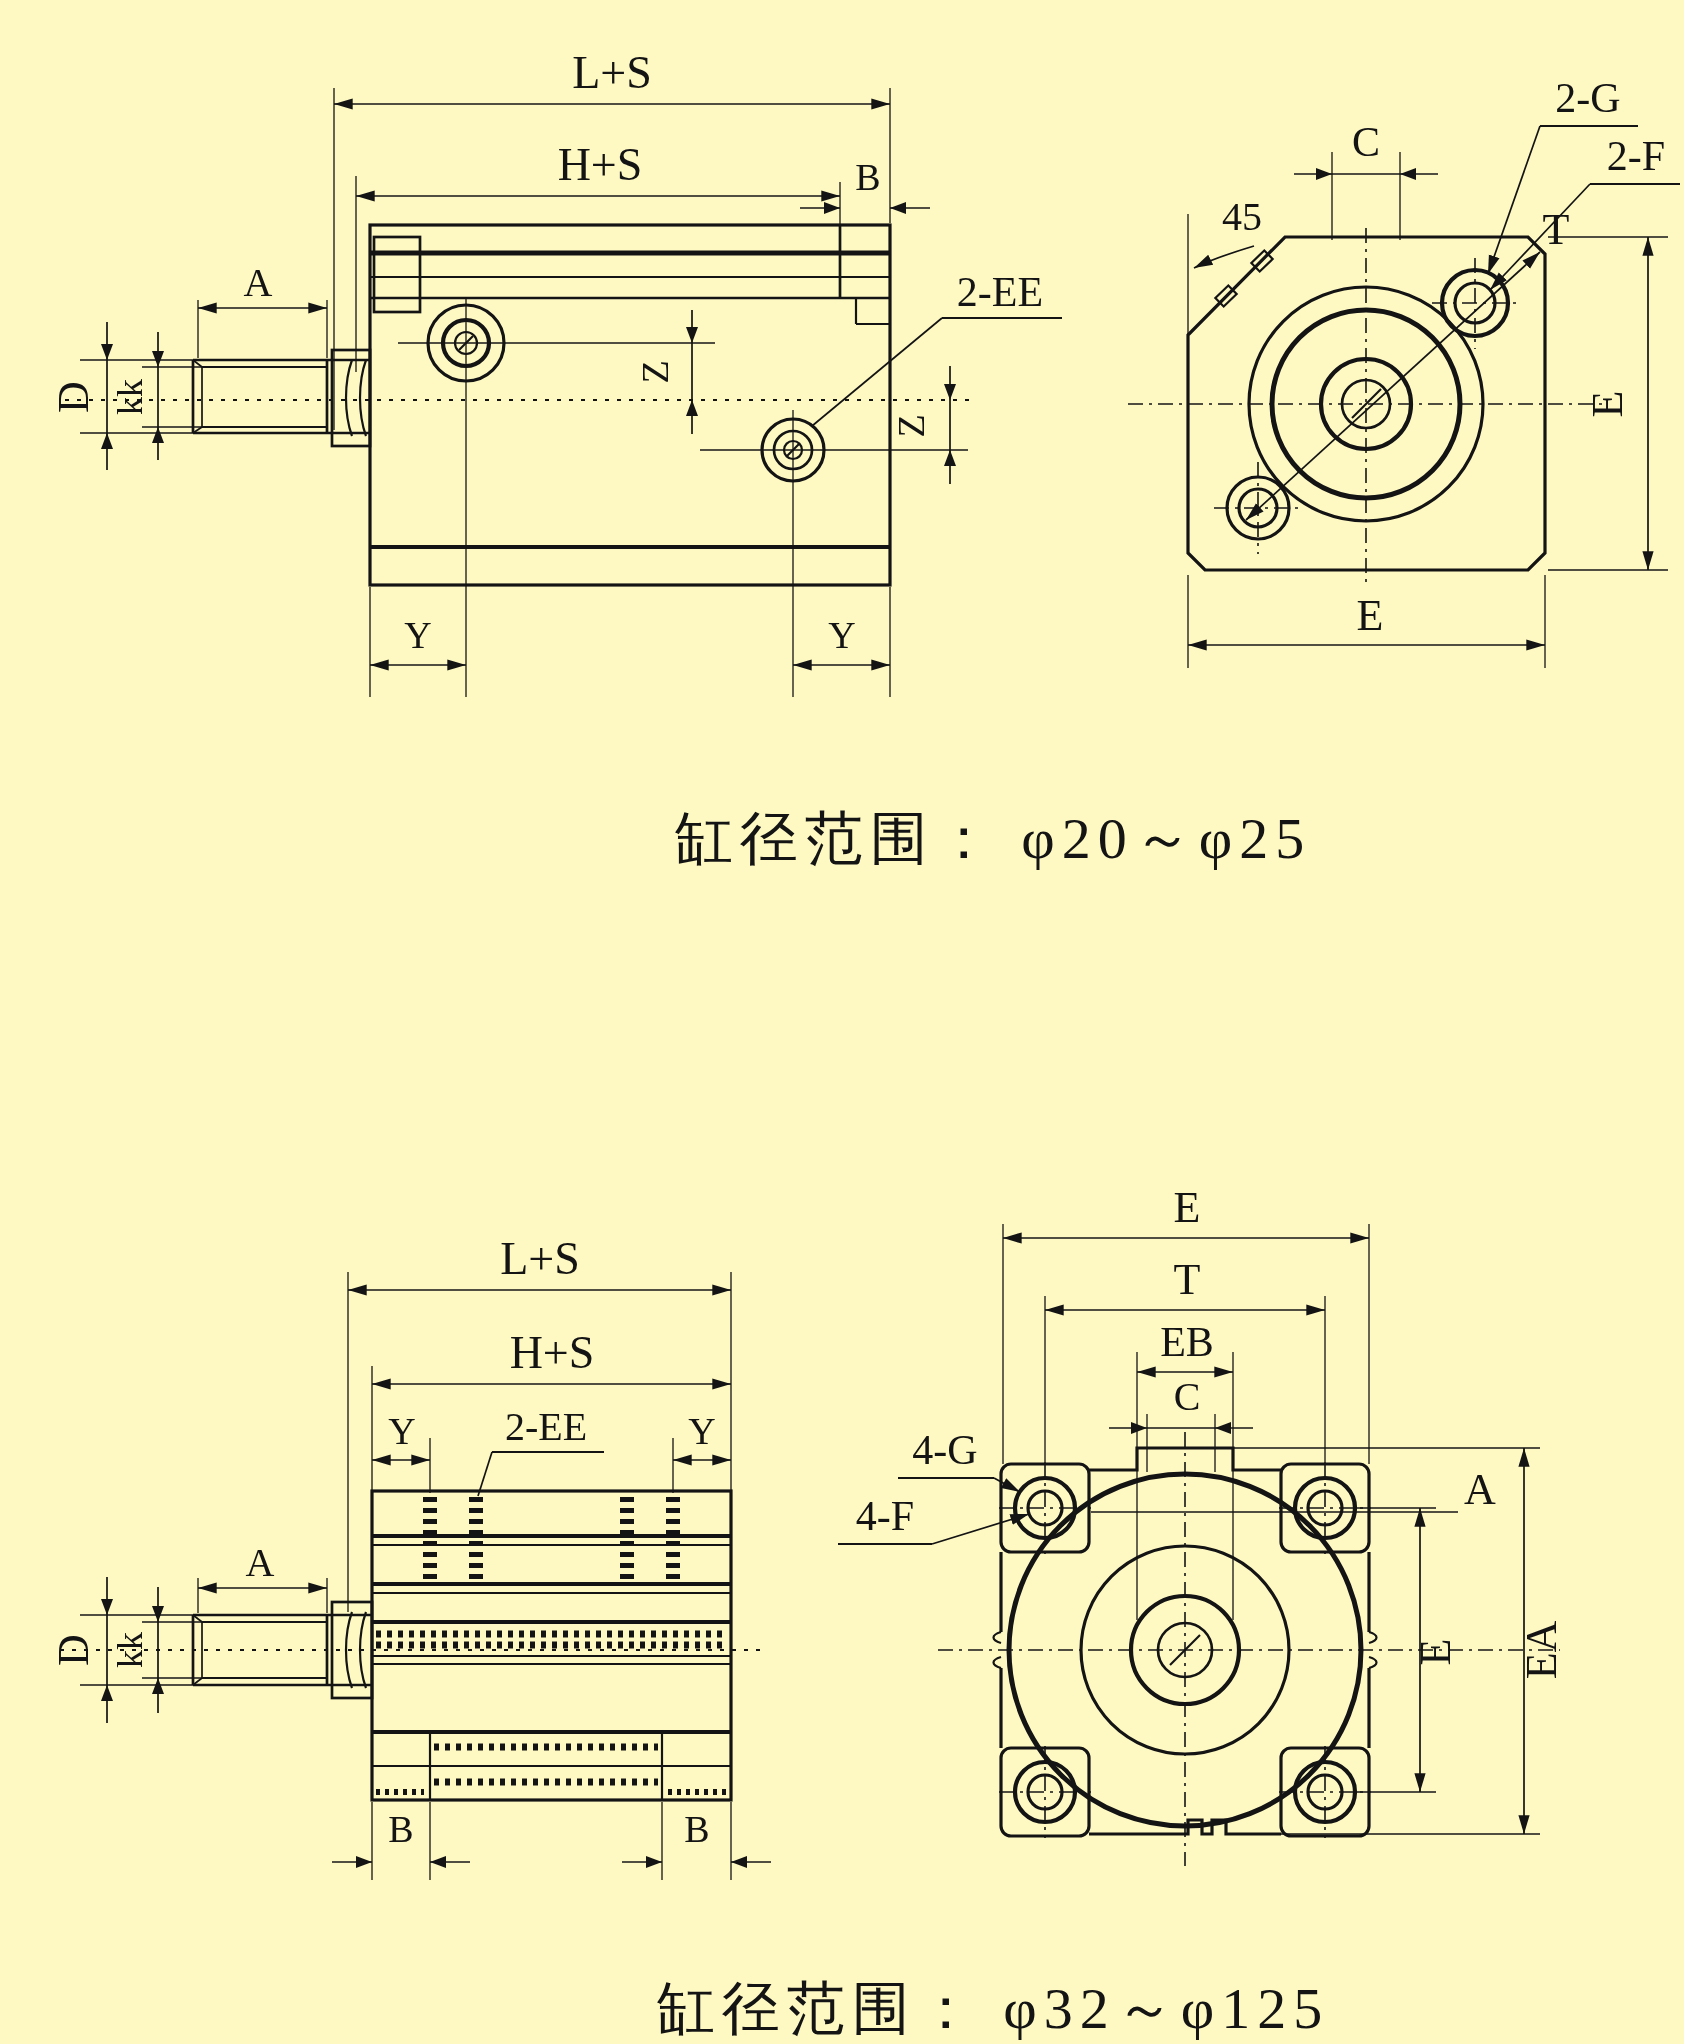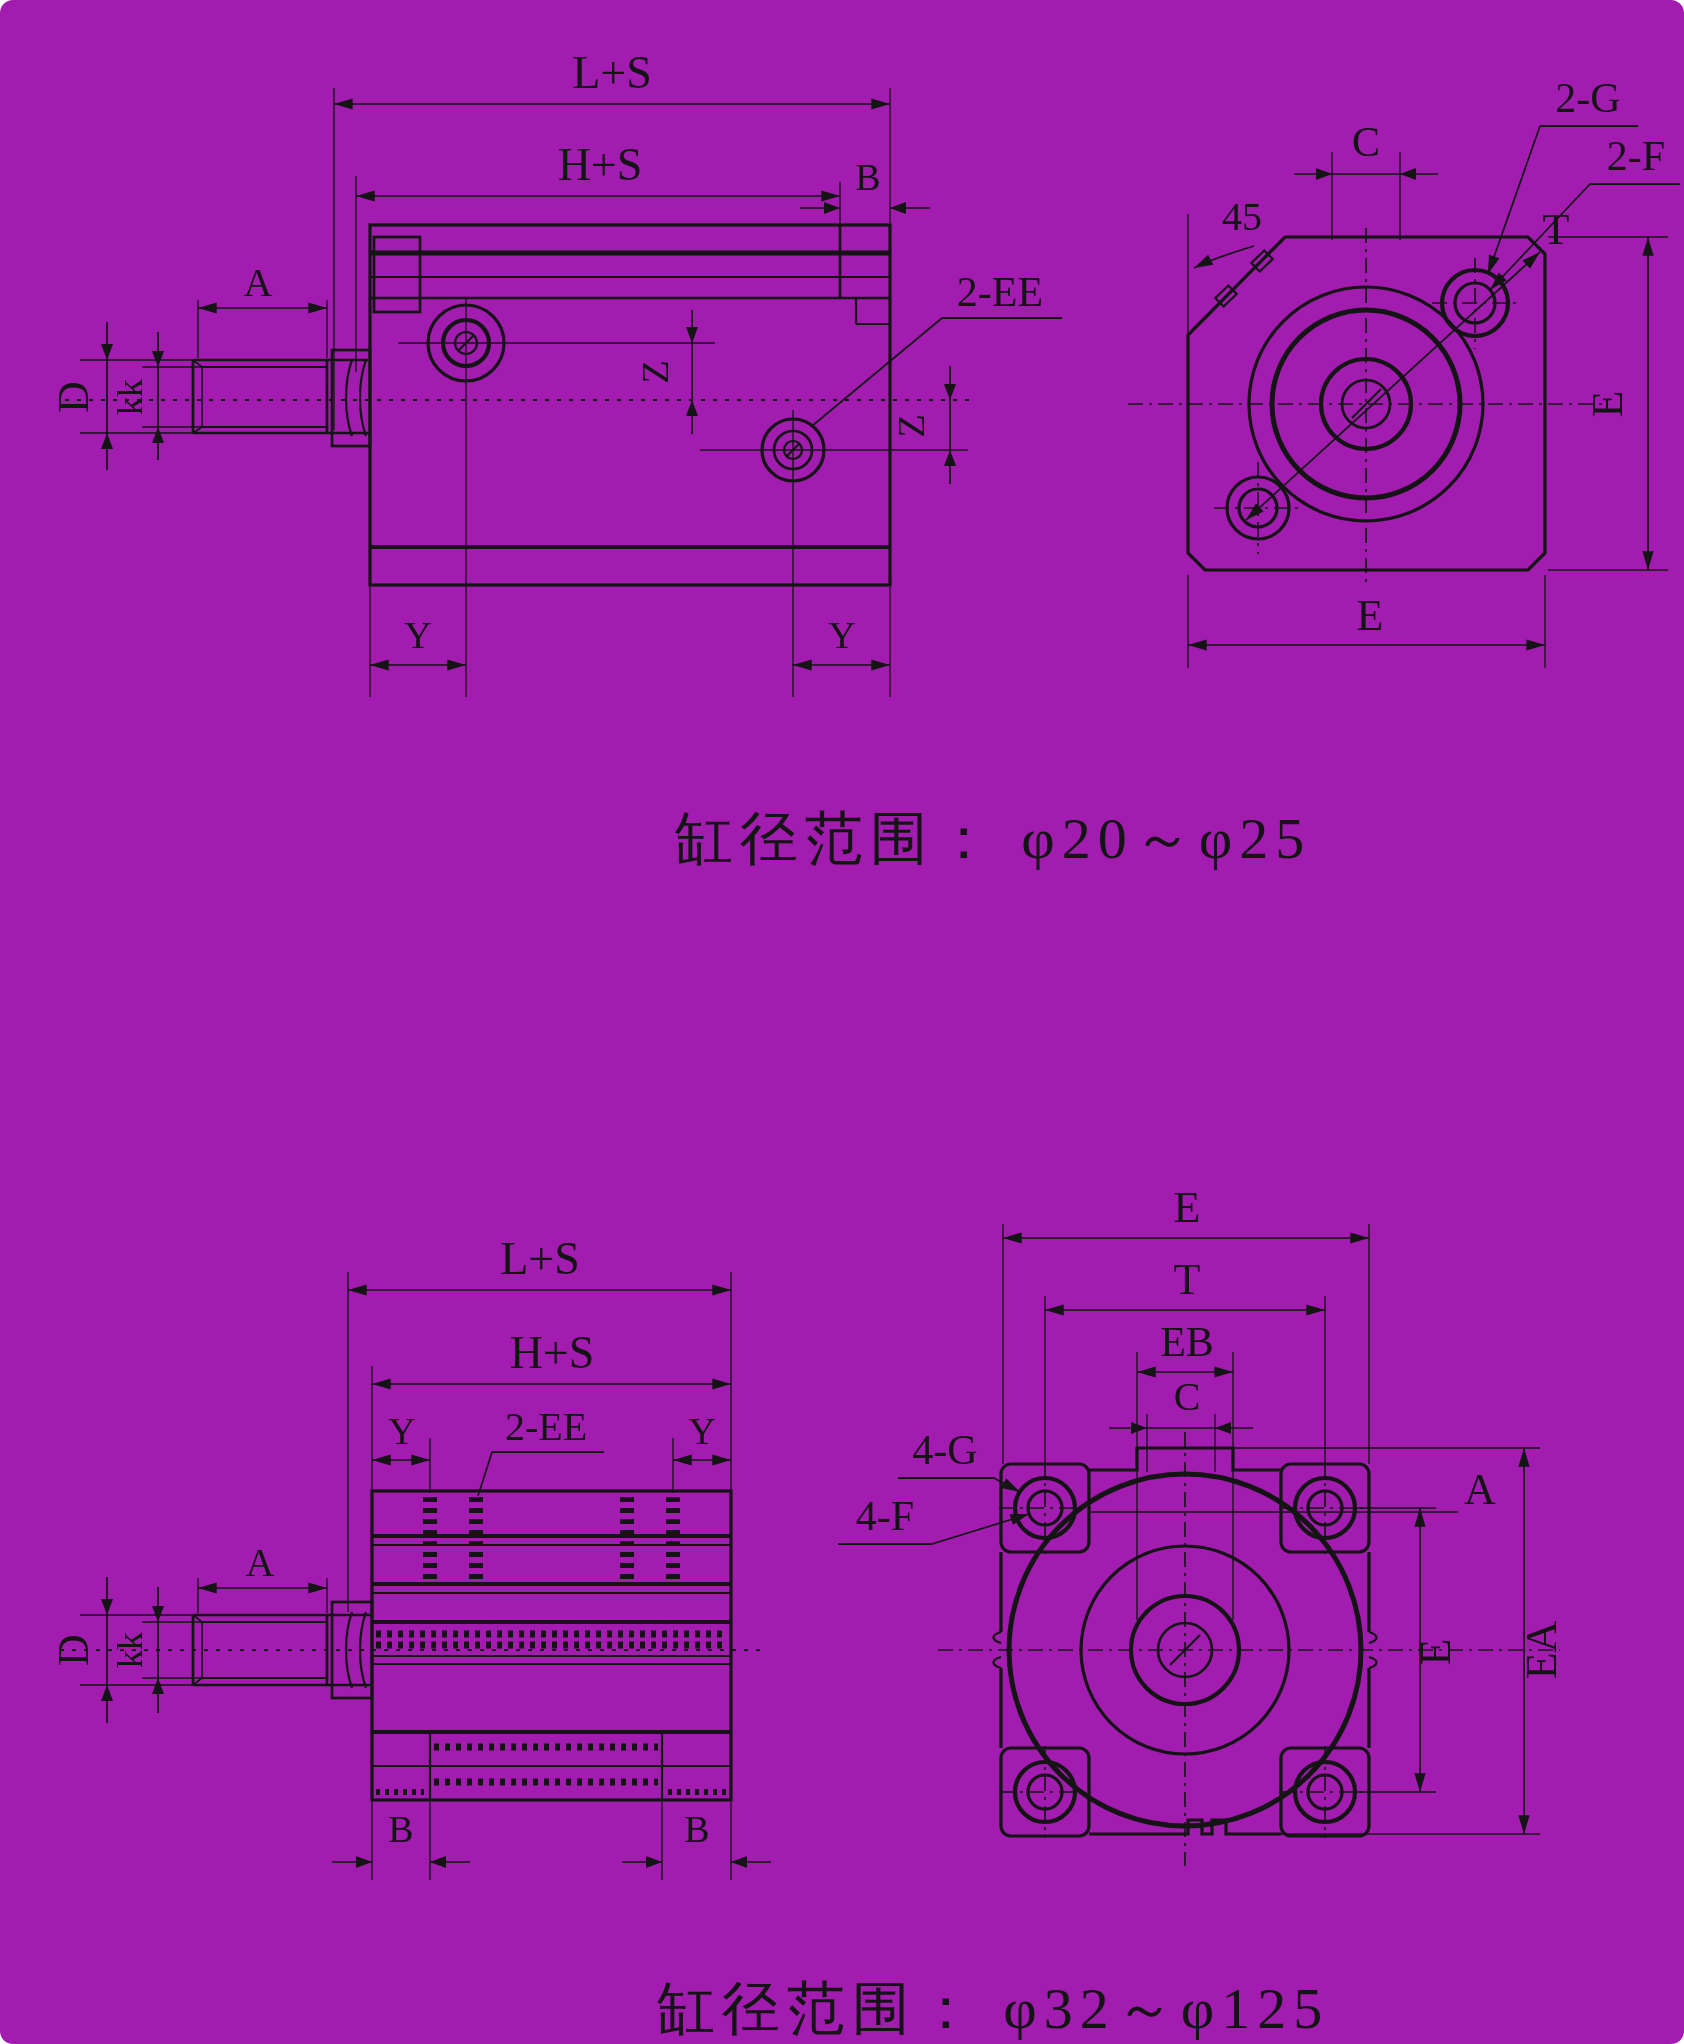--- a/index.html
+++ b/index.html
@@ -1,16 +1,16 @@
 <!DOCTYPE html>
 <html><head>
 <meta charset="utf-8">
 <style>
   html,body{margin:0;padding:0;background:#ffffff;}
-  .sheet{width:1684px;height:2044px;position:relative;background:#a21caf;overflow:hidden;border-radius:13px;}
+  .sheet{width:1684px;height:2044px;position:relative;background:#fef9c3;overflow:hidden;}
   svg{display:block;}
   
   .w1 {stroke:#141414;stroke-width:1.3;fill:none;}
   .w15{stroke:#141414;stroke-width:1.7;fill:none;}
   .w2 {stroke:#141414;stroke-width:2.2;fill:none;}
   .w25{stroke:#141414;stroke-width:2.7;fill:none;}
   .w3 {stroke:#141414;stroke-width:3.2;fill:none;}
   .w4 {stroke:#141414;stroke-width:4.2;fill:none;}
   .w5 {stroke:#141414;stroke-width:5;fill:none;}
   .cl {stroke:#141414;stroke-width:2;fill:none;stroke-dasharray:4 8;}

